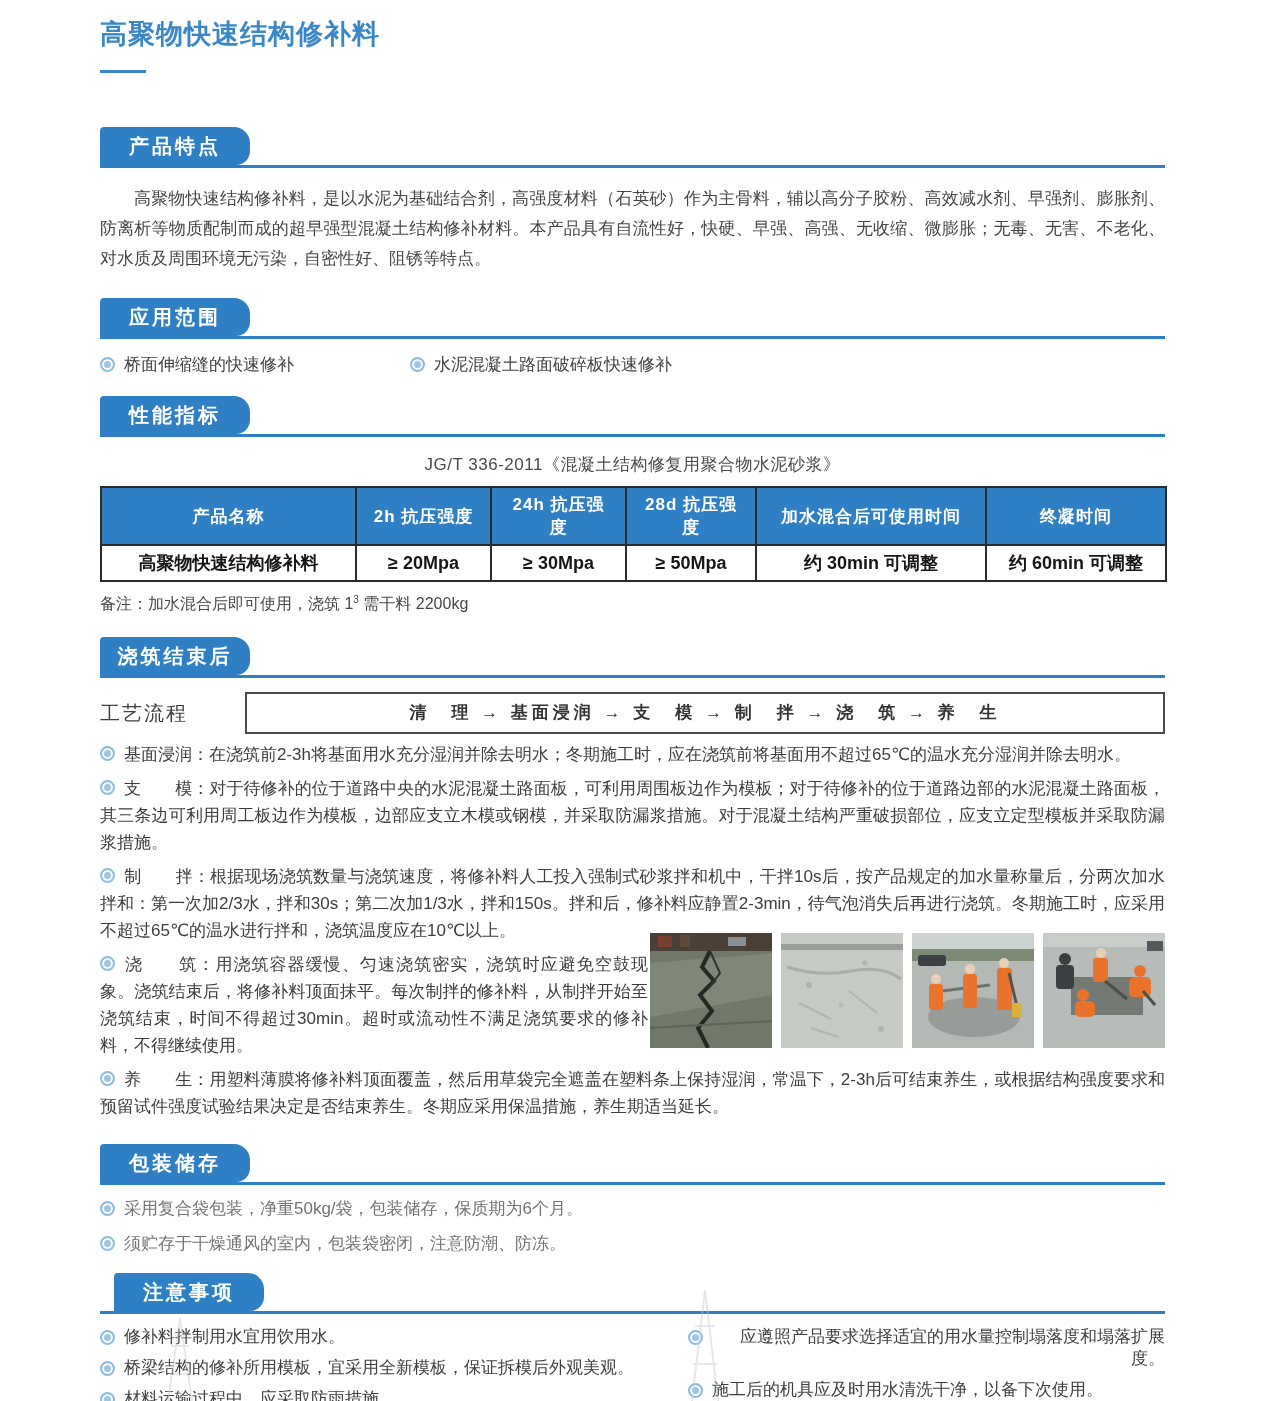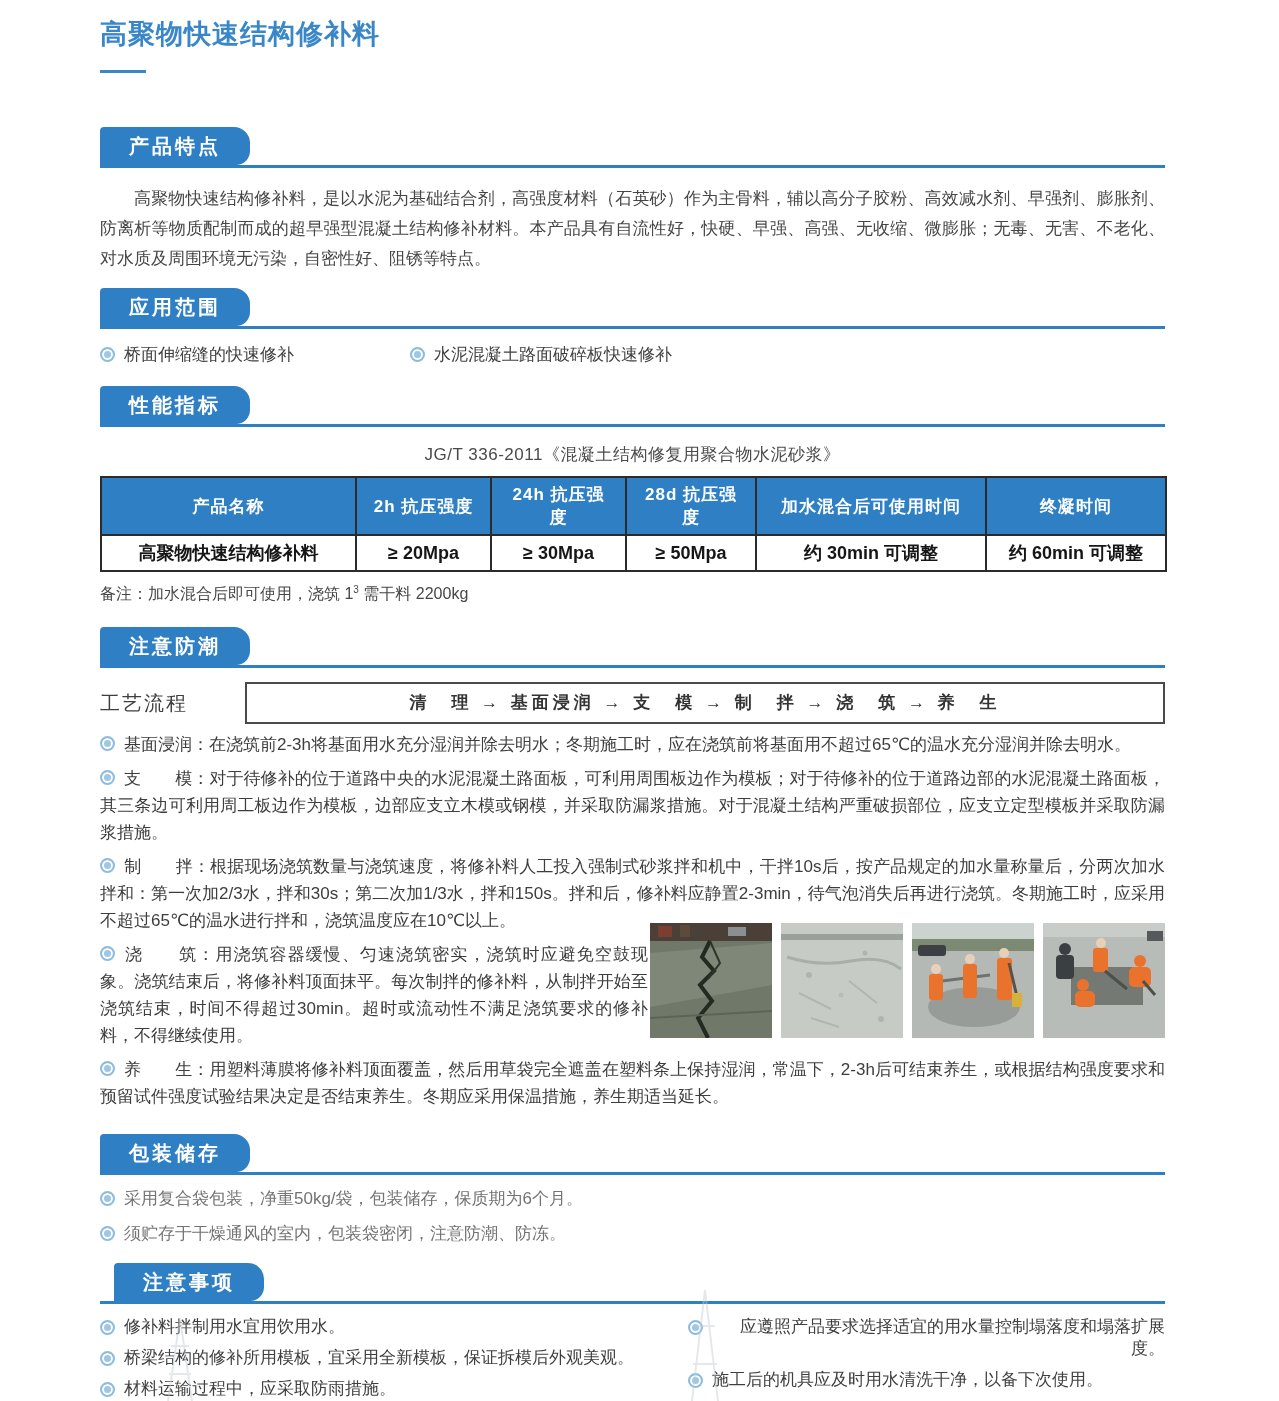--- a/index.html
+++ b/index.html
@@ -13,21 +13,21 @@
   .title-underline{width:46px;height:3px;background:#3a87c8;margin-top:18px;}
 
   
   .sec{border-bottom:3px solid #2e7fc4;line-height:0;}
   .sec .tab{
     display:inline-block;vertical-align:bottom;min-width:150px;box-sizing:border-box;
     background:#2e7fc4;color:#fff;font-size:20px;font-weight:bold;text-align:center;
     letter-spacing:3px;padding:8px 6px 7px;border-radius:4px 16px 14px 0;line-height:1.15;
   }
   .mt-features{margin-top:54px;}
-  .mt-apps{margin-top:14px;}
+  .mt-apps{margin-top:24px;}
   .mt-perf{margin-top:20px;}
   .mt-constr{margin-top:22px;}
   .mt-pack{margin-top:24px;}
   .mt-notes{margin-top:18px;padding-left:14px;}
 
   .body-para{margin:16px 0 0;font-size:17px;line-height:30px;text-indent:2em;color:#464646;text-align:justify;}
 
   
   .bullet{
     display:inline-block;width:11px;height:11px;border-radius:50%;
@@ -126,21 +126,21 @@
         <td>约 30min 可调整</td>
         <td>约 60min 可调整</td>
       </tr>
     </tbody>
   </table>
   <div class="note">
     <span>备注：加水混合后即可使用，浇筑 1</span><sup>3</sup><span> 需干料 2200kg</span>
   </div>
 
   <div class="sec mt-constr">
-    <span class="tab">注意防潮</span>
+    <span class="tab">浇筑结束后</span>
   </div>
   <div class="flow-row">
     <div class="flow-label">工艺流程</div>
     <div class="flow-box">清　理 → 基面浸润 → 支　模 → 制　拌 → 浇　筑 → 养　生</div>
   </div>
 
   <div class="step">
     <span class="bullet"></span><span>基面浸润：在浇筑前2-3h将基面用水充分湿润并除去明水；冬期施工时，应在浇筑前将基面用不超过65℃的温水充分湿润并除去明水。</span>
   </div>
   <div class="step">

